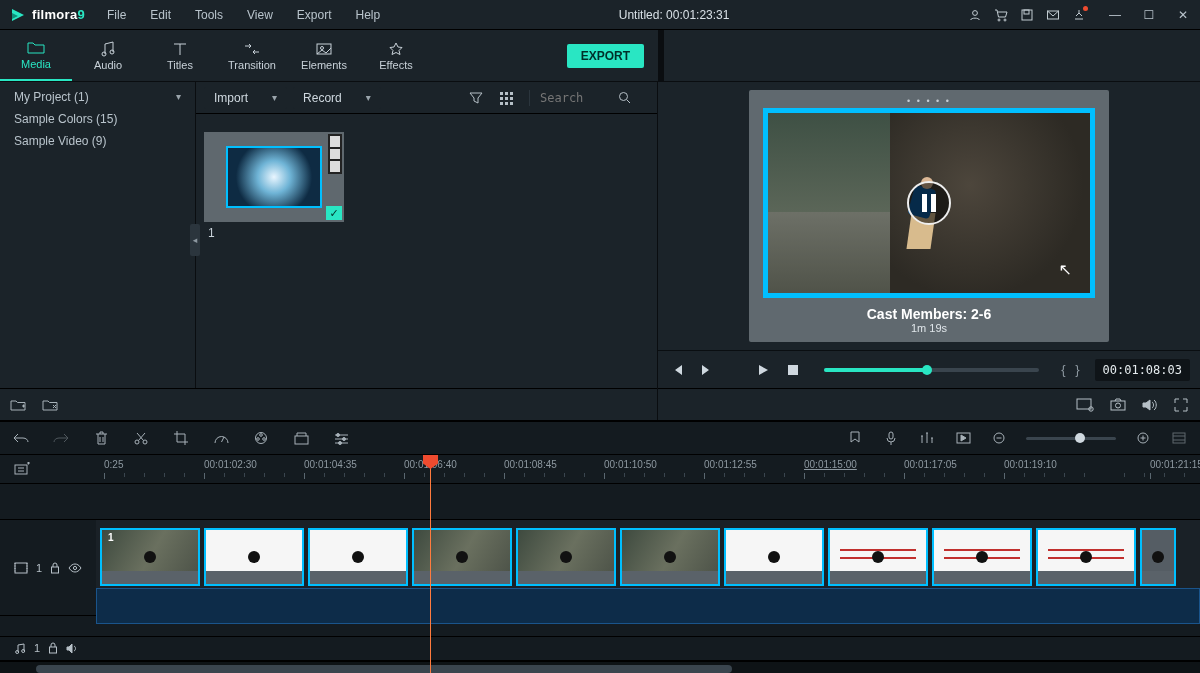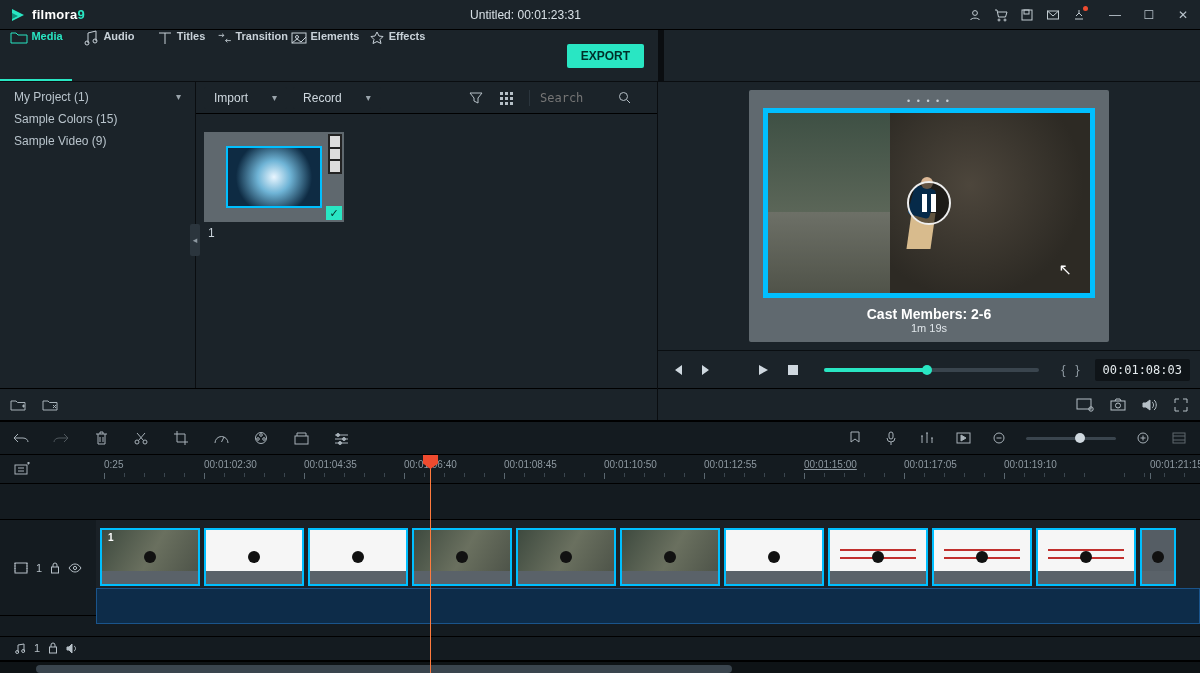--- a/index.html
+++ b/index.html
@@ -28,21 +28,21 @@
   .menubar span{padding:0 12px;line-height:30px;cursor:pointer;}
   .title-center{flex:1;text-align:center;color:#d8e0e6;font-size:12px;}
   .title-icons{display:flex;align-items:center;gap:12px;padding:0 12px;color:#c2ccd2;}
   .title-icons span,.title-icons svg{cursor:pointer;}
   .win-btns{display:flex;gap:0;}
   .win-btns span{width:34px;text-align:center;line-height:30px;cursor:pointer;}
 
   
   .mode-row{height:52px;background:var(--bg2);display:flex;align-items:stretch;border-bottom:1px solid #0a0d10;}
   .mode-tabs{display:flex;}
-  .mode-tab{width:72px;display:flex;flex-direction:row;justify-content:center;gap:2px;color:#c8d1d8;cursor:pointer;font-weight:bold;}
+  .mode-tab{width:72px;display:flex;flex-direction:column;align-items:center;justify-content:center;gap:2px;color:#c8d1d8;cursor:pointer;}
   .mode-tab.active{color:var(--accent);border-bottom:2px solid var(--accent);}
   .mode-tab svg{stroke:currentColor;fill:none;}
   .mode-tab span{font-size:11px;}
   .mode-fill{flex:1;}
   .export-btn{align-self:center;margin-right:14px;background:var(--accent);color:#00302a;font-weight:700;border-radius:2px;padding:5px 14px;font-size:12px;cursor:pointer;}
   .pane-divider{width:6px;background:#0a0d10;}
 
   
   .top-half{flex:0 0 337px;display:flex;border-bottom:1px solid #000;background:var(--bg2);justify-content:flex-end;}
   .left-stack{width:657px;display:flex;flex-direction:column;}
@@ -150,20 +150,28 @@
 <body>
 
 <div class="titlebar">
   <div class="logo">
     <svg width="16" height="16" viewBox="0 0 16 16">
         <path d="M2 2 L14 8 L2 14 Z" fill="#29e6c3"></path>
         <path d="M2 6 L8 9 L2 12 Z" fill="#0e8f7a"></path>
       </svg>
     <span>filmora</span>
       <span class="nine">9</span>
+  </div>
+  <div class="menubar">
+    <span>File</span>
+    <span>Edit</span>
+    <span>Tools</span>
+    <span>View</span>
+    <span>Export</span>
+    <span>Help</span>
   </div>
   <div class="title-center">Untitled: 00:01:23:31</div>
   <div class="title-icons">
     <span>
         <svg width="14" height="14" viewBox="0 0 14 14" stroke="#c2ccd2" fill="none">
           <circle cx="7" cy="5" r="2.4"></circle>
           <path d="M2.5 12c1-2.5 8-2.5 9 0"></path>
         </svg>
       </span>
     <span>

